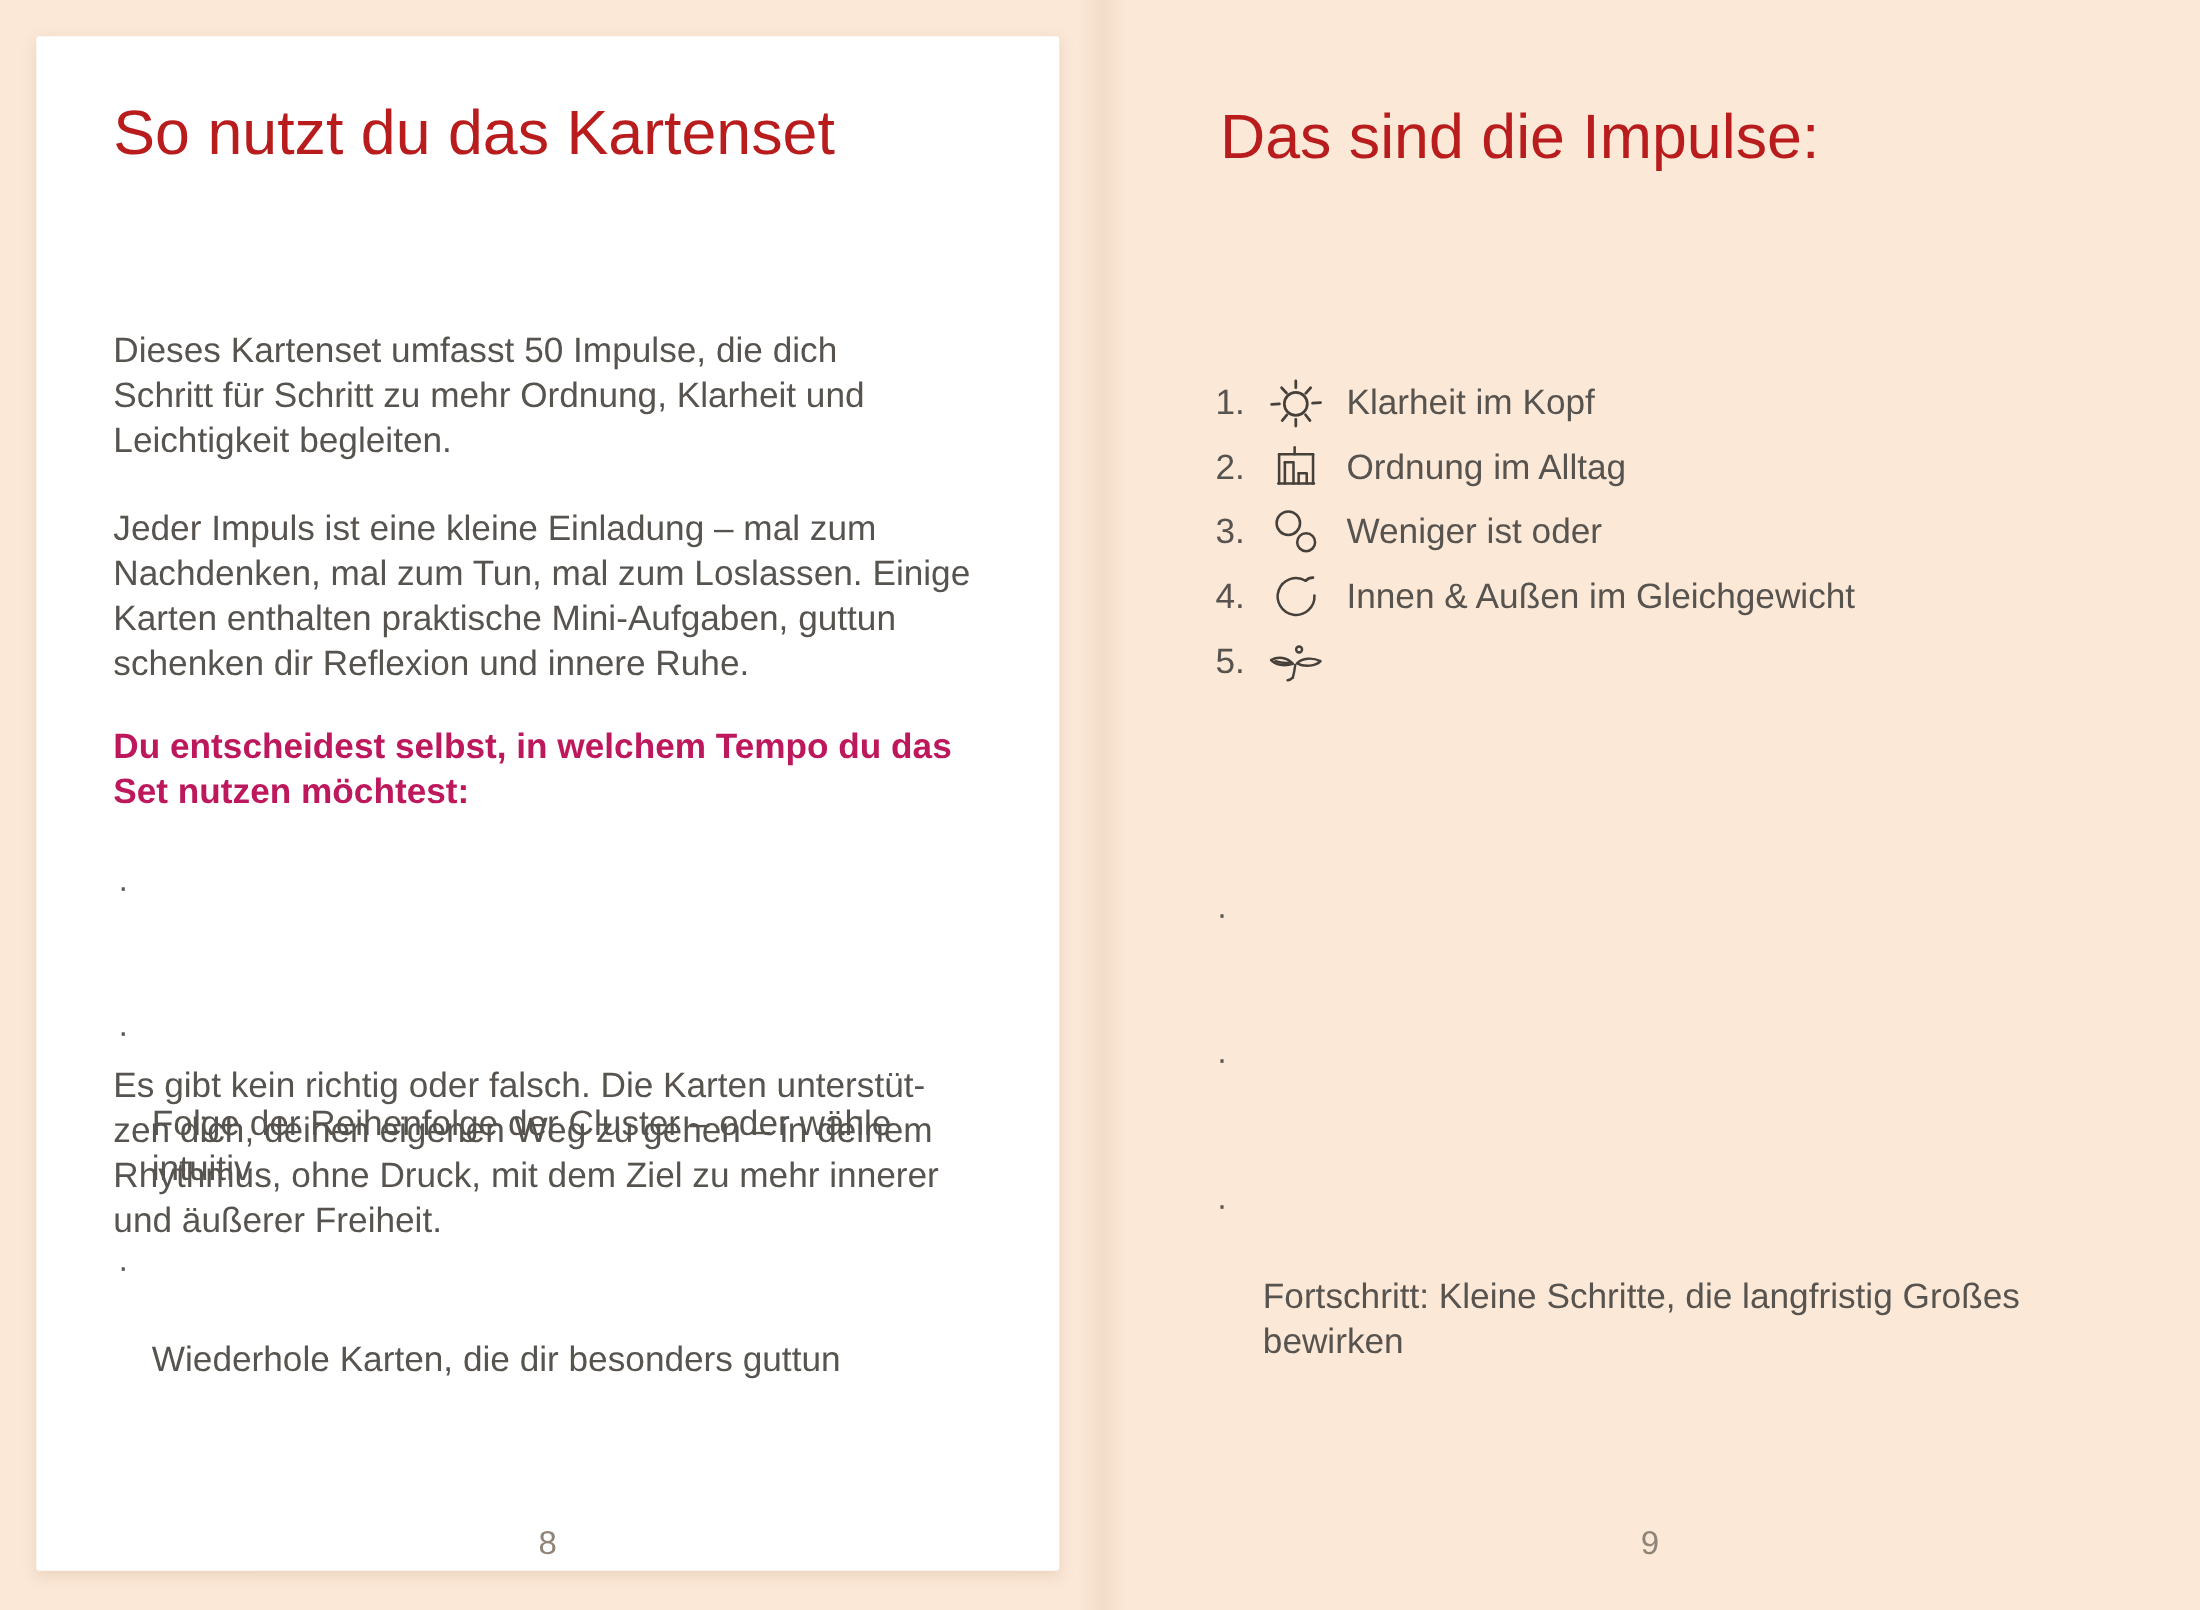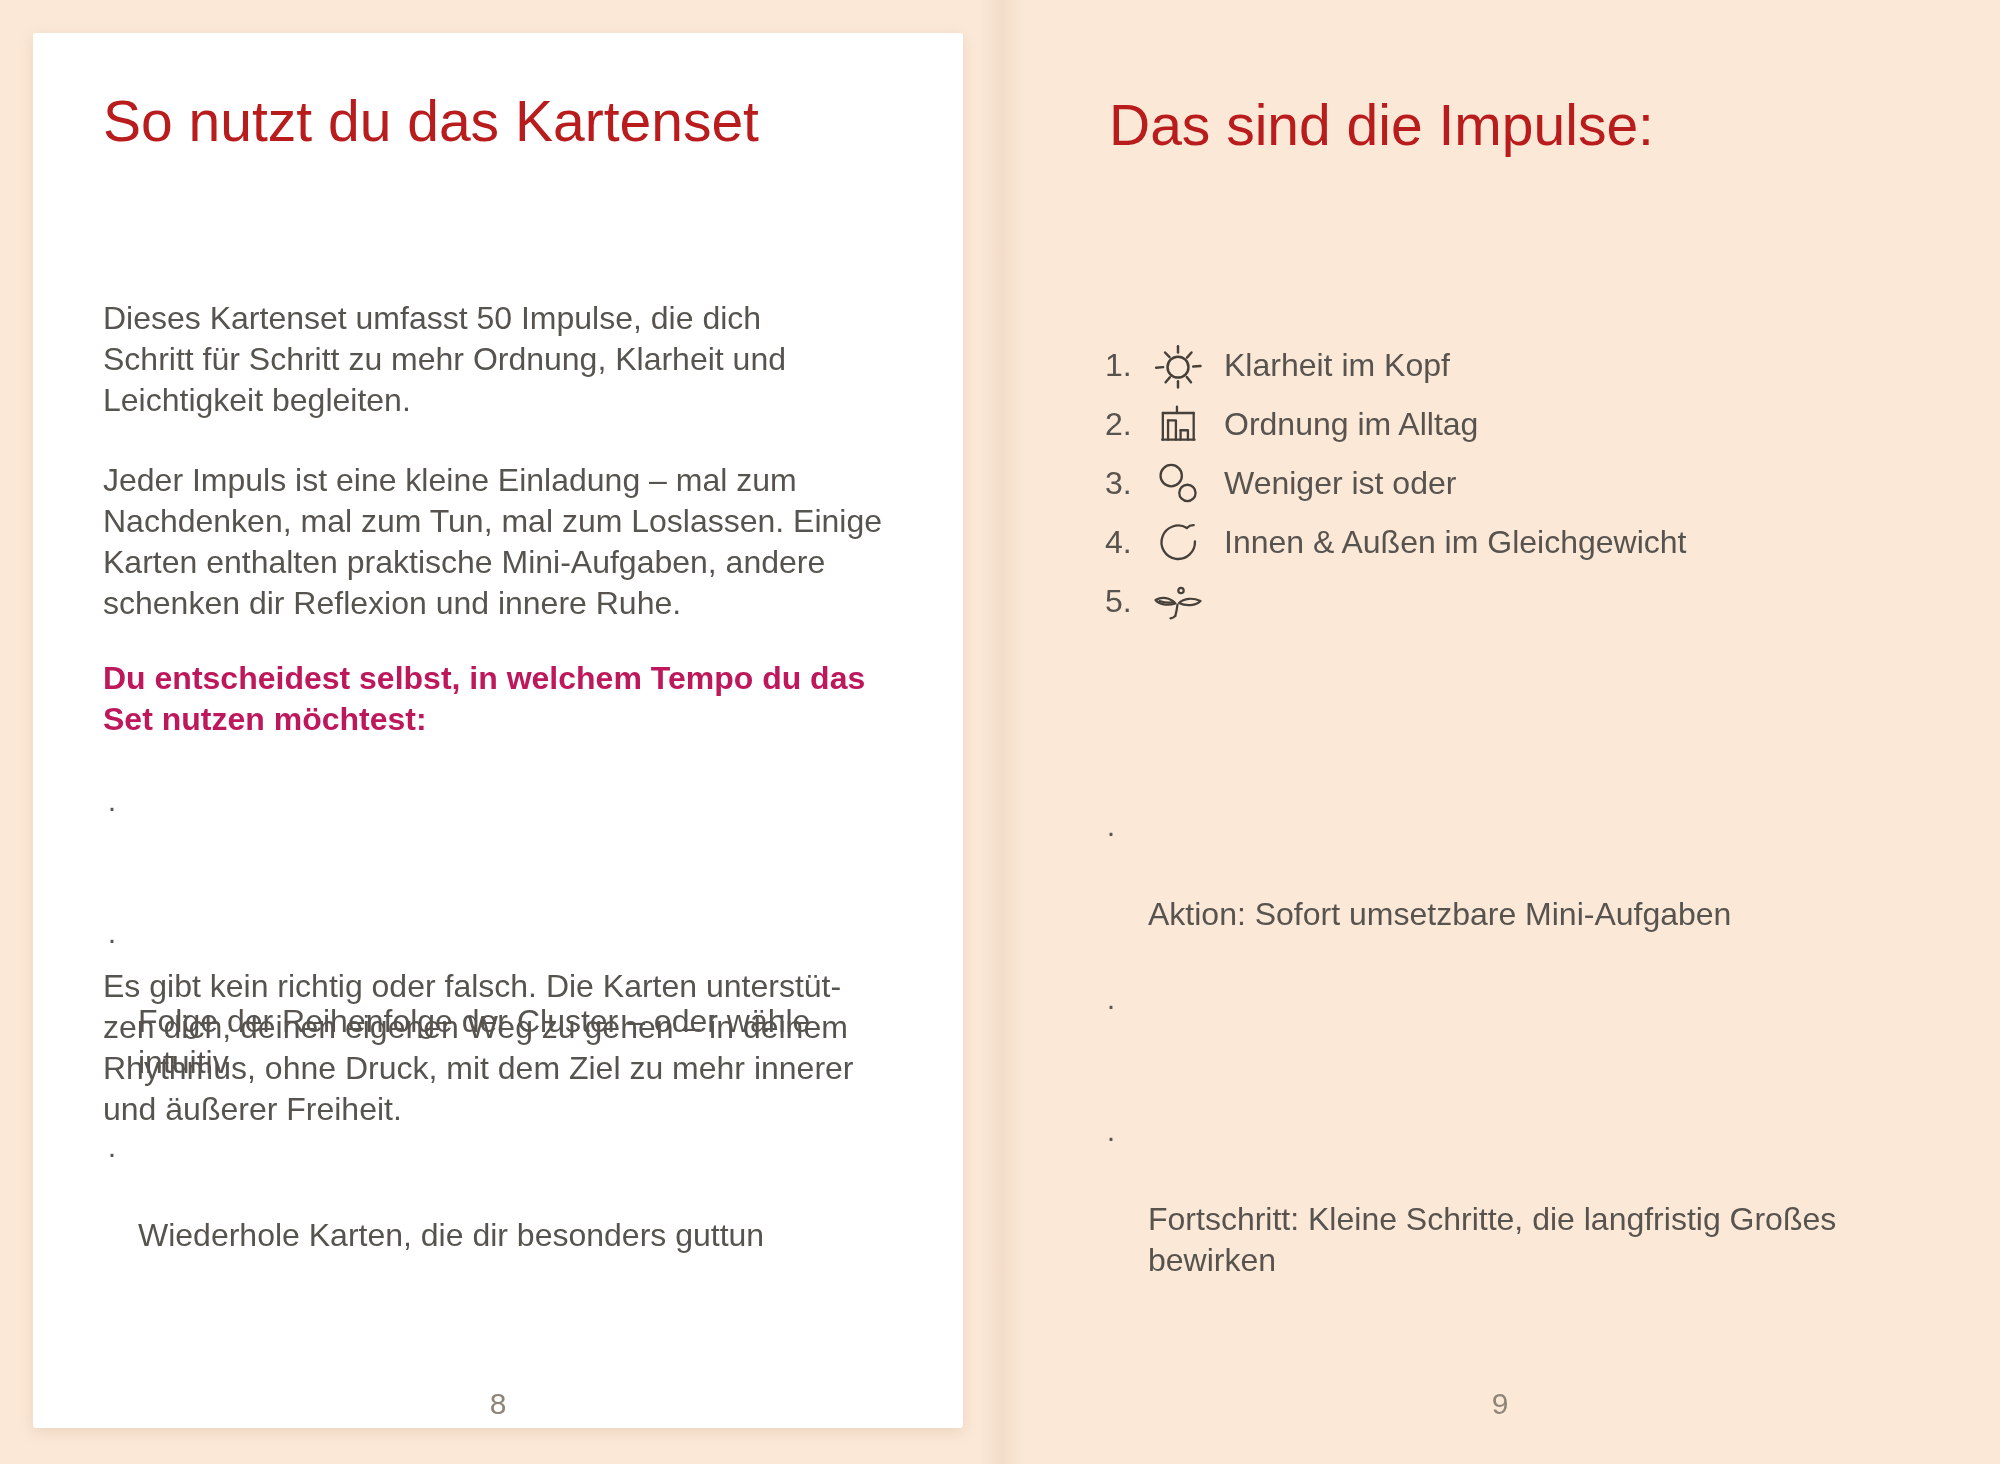--- a/index.html
+++ b/index.html
@@ -83,21 +83,21 @@
   <div class="gutter-shadow"></div>
 
   <h1 class="abs page-title" style="left:103px;top:90px;margin:0;">So nutzt du das Kartenset</h1>
 
   <p class="abs body-text" style="left:103px;top:298px;margin:0;">Dieses Kartenset umfasst 50 Impulse, die dich
 Schritt für Schritt zu mehr Ordnung, Klarheit und
 Leichtigkeit begleiten.</p>
 
   <p class="abs body-text" style="left:103px;top:460px;margin:0;">Jeder Impuls ist eine kleine Einladung – mal zum
 Nachdenken, mal zum Tun, mal zum Loslassen. Einige
-Karten enthalten praktische Mini-Aufgaben, andere
+Karten enthalten praktische Mini-Aufgaben, guttun
 schenken dir Reflexion und innere Ruhe.</p>
 
   <p class="abs bold-text" style="left:103px;top:658px;margin:0;">Du entscheidest selbst, in welchem Tempo du das
 Set nutzen möchtest:</p>
 
   <ul class="abs bullets bullets-left body-text" style="left:103px;top:746px;width:820px;">
     <li>
       <span class="bullet-dot">·</span>
     </li>
     <li>
@@ -203,21 +203,20 @@
         </svg>
       </span>
     </div>
 
   </div>
 
 
   <ul class="abs bullets bullets-right body-text" style="left:1105px;top:771px;width:860px;">
     <li>
       <span class="bullet-dot">·</span>
-      <span>Aktion: Sofort umsetzbare Mini-Aufgaben</span>
     </li>
     <li>
       <span class="bullet-dot">·</span>
     </li>
     <li>
       <span class="bullet-dot">·</span>
       <span>Fortschritt: Kleine Schritte, die langfristig Großes
 bewirken</span>
     </li>
   </ul>

